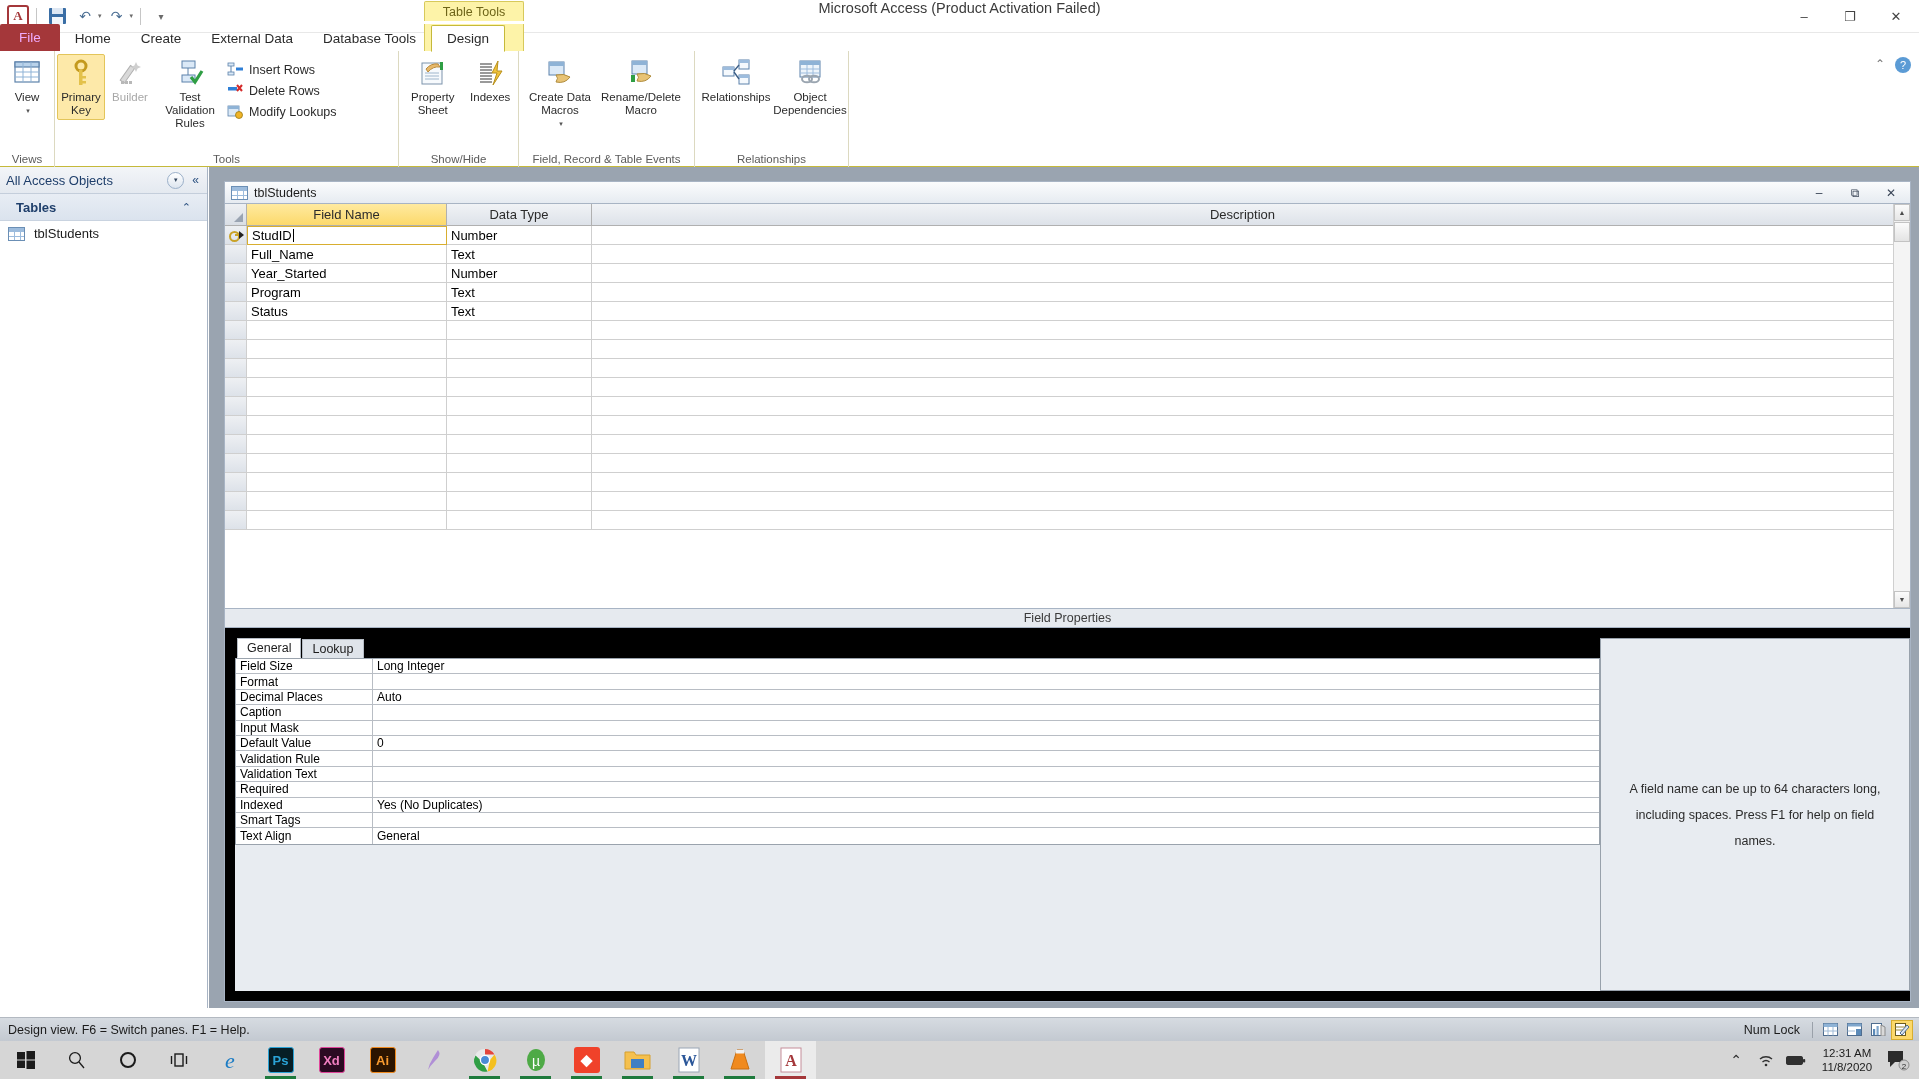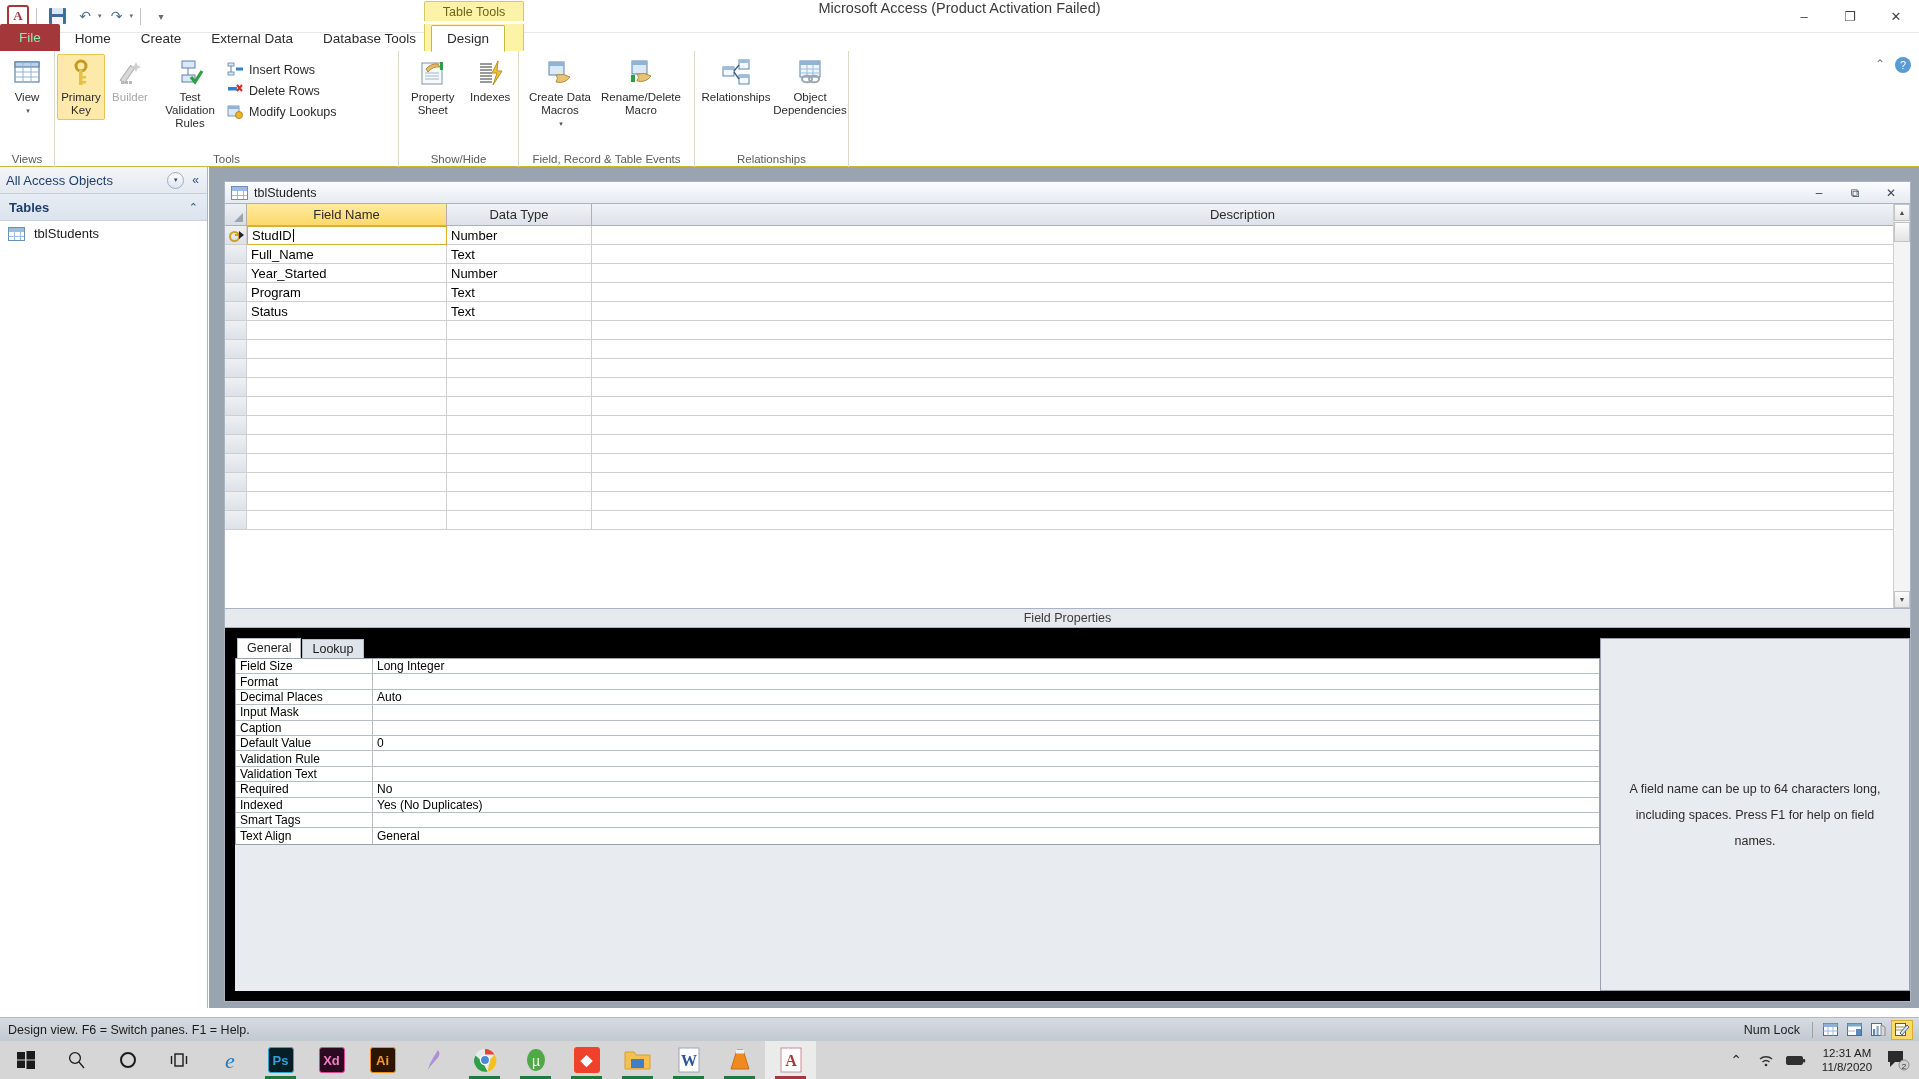--- a/index.html
+++ b/index.html
@@ -74,21 +74,21 @@
   }
   .ctx-band {
     position: absolute; left: 424px; top: 24px; width: 100px; height: 28px;
     background: #fdf3a8; border-left: 1px solid #d7c95b; border-right: 1px solid #d7c95b;
   }
   .tab {
     height: 26px; padding: 0 15px; display: flex; align-items: center;
     font-size: 13.5px; color: #2b2b2b; position: relative; z-index: 3;
   }
   .tab.file {
-    background: #a4373a; color: #86efac; height: 27px; padding: 0 19px;
+    background: #a4373a; color: #f0abfc; height: 27px; padding: 0 19px;
     border-radius: 2px 2px 0 0; font-size: 13.5px;
   }
   .tab.active {
     background: #ffffff; border: 1px solid #c5b93a; border-bottom: 1px solid #ffffff;
     border-radius: 2px 2px 0 0; height: 27px; margin-bottom: -1px;
   }
 
   
   .ribbon {
     position: absolute; left: 0; top: 51px; width: 1919px; height: 116px;
@@ -139,21 +139,21 @@
   .nav-title { font-size: 13px; color: #1f3f6b; flex: 1; }
   .nav-dd {
     width: 17px; height: 17px; border: 1px solid #9bb0c9; border-radius: 50%;
     background: linear-gradient(#ffffff,#dde5ef);
     display: flex; align-items: center; justify-content: center; font-size: 7px; color: #33475f;
   }
   .nav-collapse { font-size: 12px; color: #2b5180; padding: 0 2px; }
   .nav-group {
     height: 27px; background: linear-gradient(#e8edf4,#dbe3ee);
     border-bottom: 1px solid #c9d3e0;
-    display: flex; align-items: center; padding: 0 9px;
+    display: flex; align-items: center; padding: 0 16px;
   }
   .nav-group-label { font-size: 13px; font-weight: bold; color: #1f3f6b; flex: 1; }
   .nav-item {
     height: 25px; display: flex; align-items: center; gap: 9px; padding: 0 8px;
     font-size: 13px; color: #1b1b1b;
   }
   .tbl-ico {
     width: 17px; height: 14px; background: #fff; border: 1px solid #6b8fb5; position: relative; flex:none;
   }
   .tbl-ico:before {
@@ -758,42 +758,41 @@
               </div>
               <div class="fp-row">
                 <div class="fp-key">Format</div>
                 <div class="fp-val"></div>
               </div>
               <div class="fp-row">
                 <div class="fp-key">Decimal Places</div>
                 <div class="fp-val">Auto</div>
               </div>
               <div class="fp-row">
+                <div class="fp-key">Caption</div>
+                <div class="fp-val"></div>
+              </div>
+              <div class="fp-row">
                 <div class="fp-key">Input Mask</div>
                 <div class="fp-val"></div>
               </div>
               <div class="fp-row">
-                <div class="fp-key">Caption</div>
-                <div class="fp-val"></div>
-              </div>
-              <div class="fp-row">
                 <div class="fp-key">Default Value</div>
                 <div class="fp-val">0</div>
               </div>
               <div class="fp-row">
                 <div class="fp-key">Validation Rule</div>
                 <div class="fp-val"></div>
               </div>
               <div class="fp-row">
                 <div class="fp-key">Validation Text</div>
                 <div class="fp-val"></div>
               </div>
               <div class="fp-row">
                 <div class="fp-key">Required</div>
-                <div class="fp-val">No</div>
               </div>
               <div class="fp-row">
                 <div class="fp-key">Indexed</div>
                 <div class="fp-val">Yes (No Duplicates)</div>
               </div>
               <div class="fp-row">
                 <div class="fp-key">Smart Tags</div>
                 <div class="fp-val"></div>
               </div>
               <div class="fp-row">

